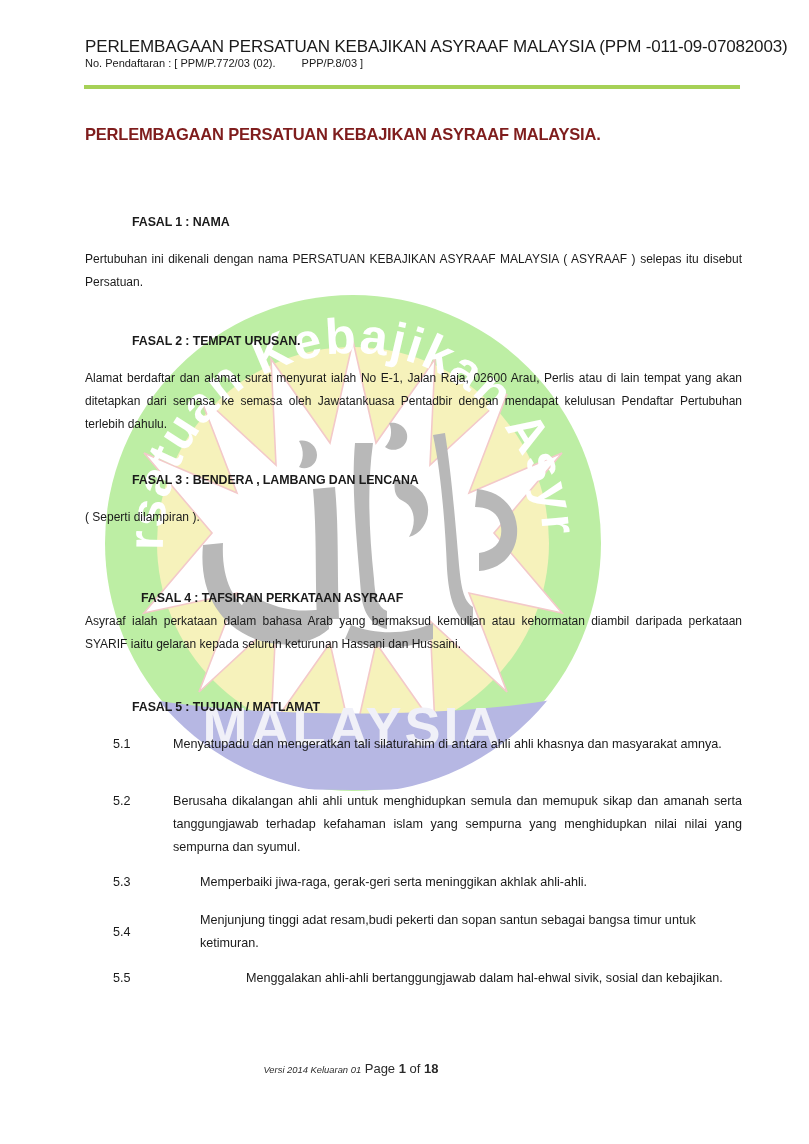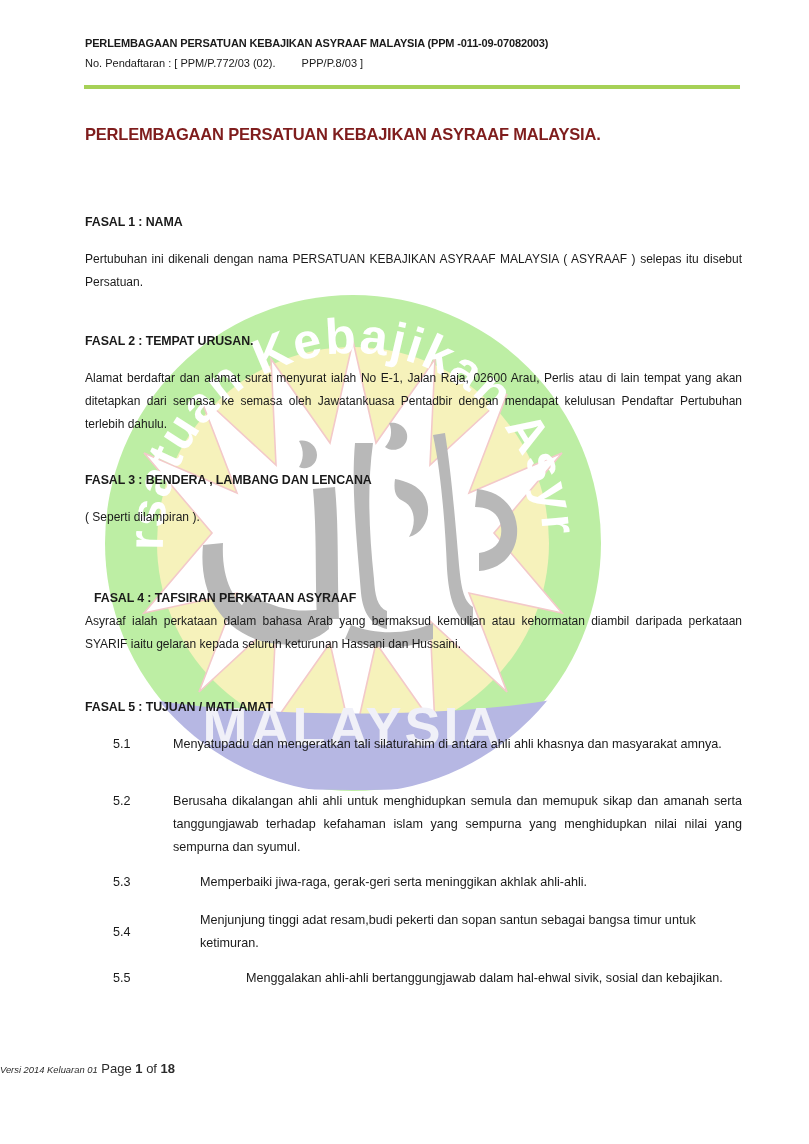--- a/index.html
+++ b/index.html
@@ -35,22 +35,22 @@
   
   #header {
     position: absolute;
     left: 0; top: 0;
     width: 809px;
     z-index: 3;
   }
   .hdr-line1 {
     position: absolute;
     left: 85px; top: 37px;
-    font-size: 11px;
-    font-weight: bold;
+    font-size: 17px;
+    font-weight: normal;
     letter-spacing: -0.15px;
     color: #1a1a1a;
     white-space: nowrap;
   }
   .hdr-line2 {
     position: absolute;
     left: 85px; top: 57px;
     font-size: 11px;
     color: #1a1a1a;
     white-space: nowrap;
@@ -84,20 +84,21 @@
     position: absolute;
     left: 85px;
     width: 657px;
   }
   .fasal-head {
     font-size: 12.4px;
     font-weight: bold;
     color: #1a1a1a;
     letter-spacing: -0.1px;
     white-space: nowrap;
+    margin-left: 47px;
   }
   .para {
     font-size: 12px;
     line-height: 23px;
     color: #1a1a1a;
     text-align: justify;
   }
   .para.nojust { text-align: left; }
 
   
@@ -124,21 +125,21 @@
     text-align: justify;
   }
   .clause .txt.nojust { text-align: left; margin-left: 27px; }
 
   
   #footer {
     position: absolute;
     left: 0; top: 1059px;
     width: 809px;
     z-index: 3;
-    text-align: left;
+    text-align: center;
     padding-right: 107px;
     box-sizing: border-box;
     white-space: nowrap;
   }
   .foot-versi {
     font-size: 9.4px;
     font-style: italic;
     color: #2b2b2b;
   }
   .foot-page {

